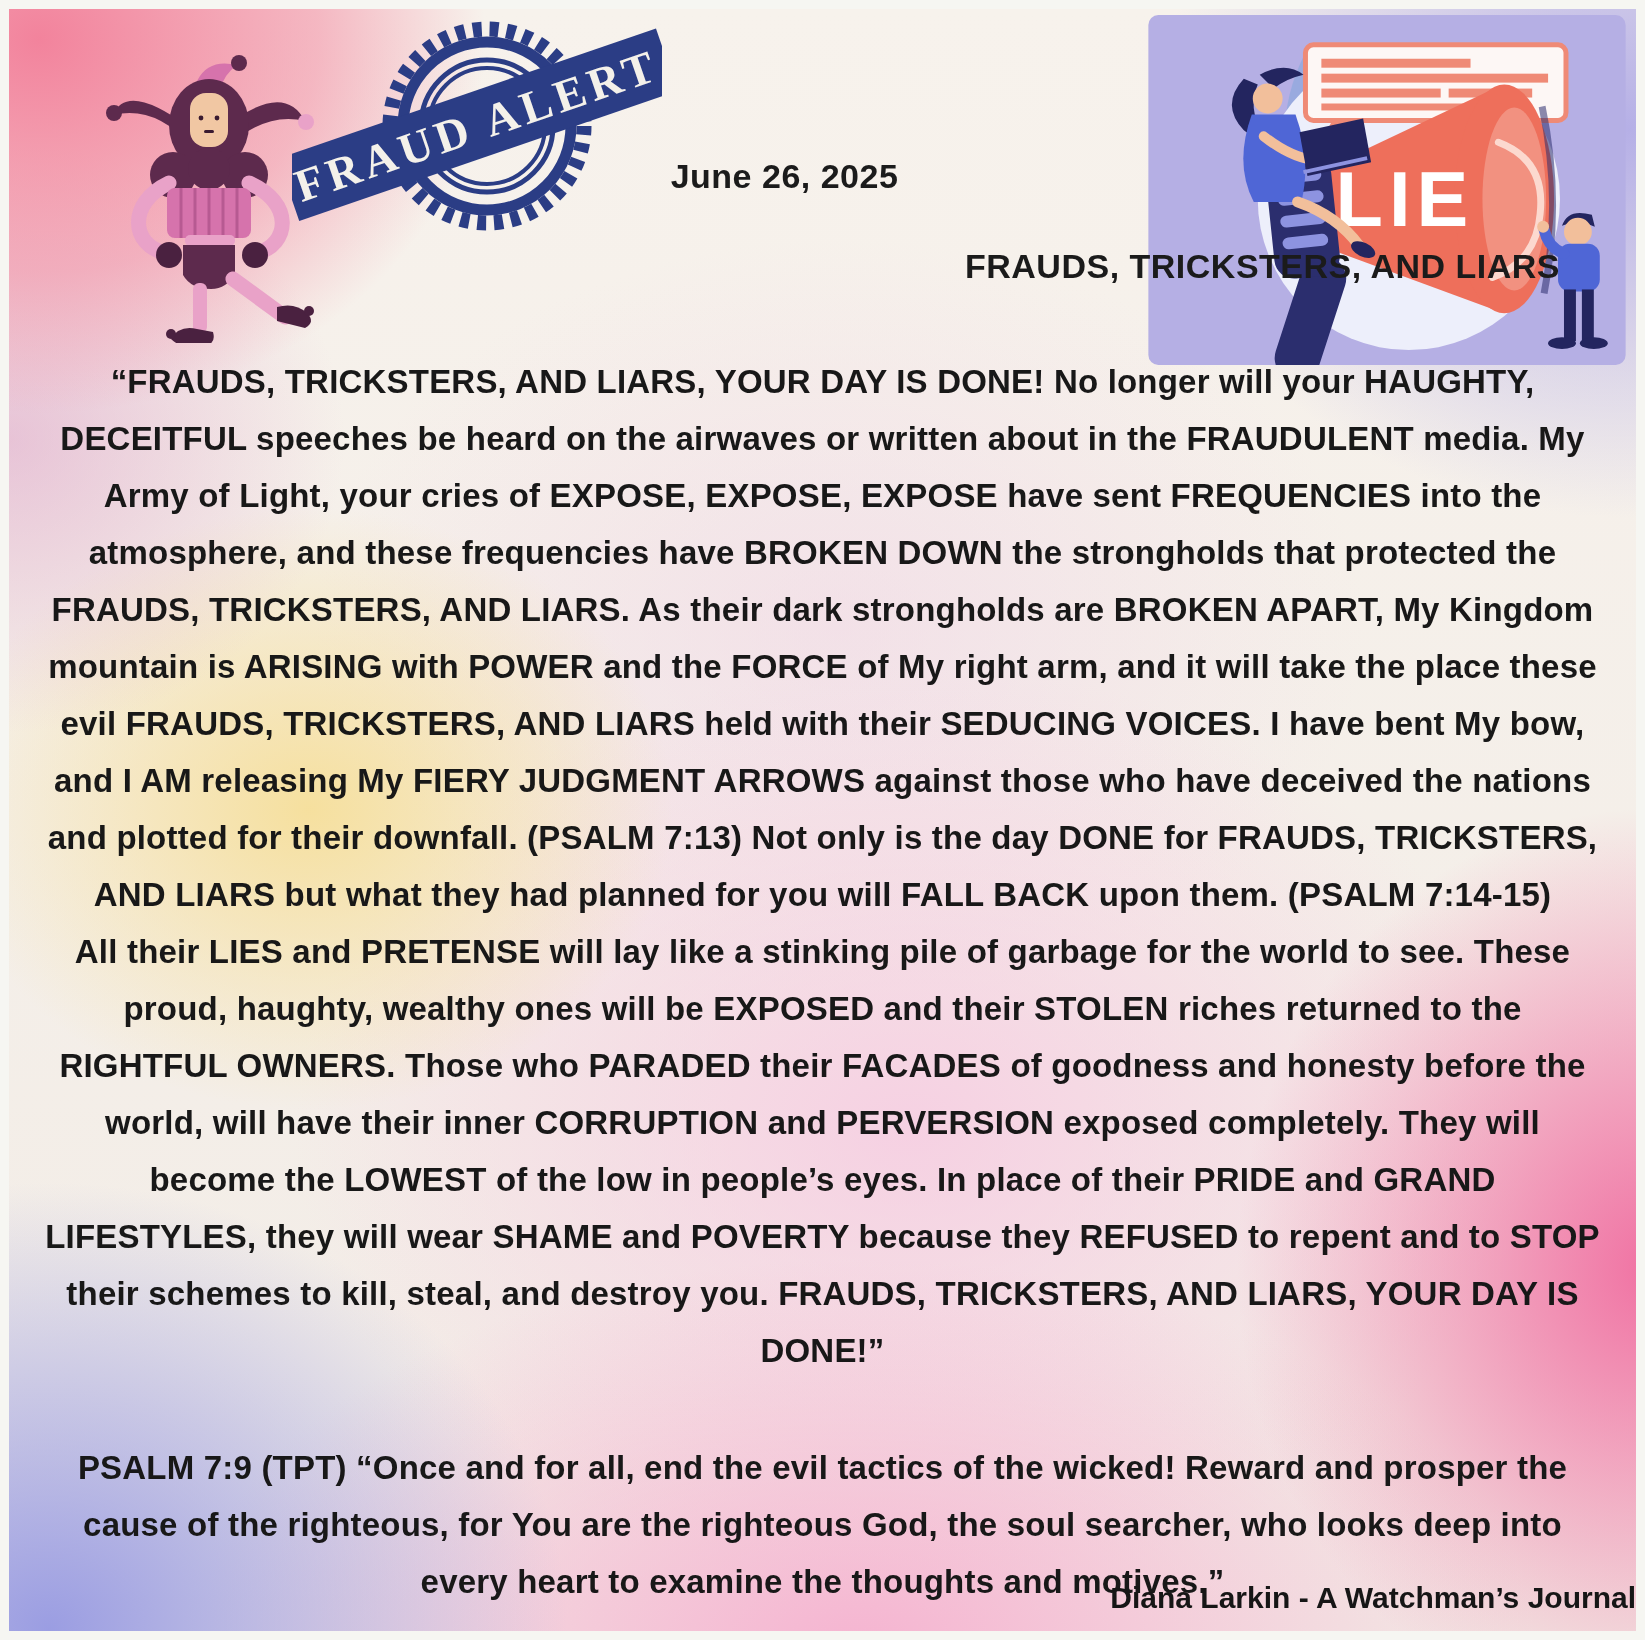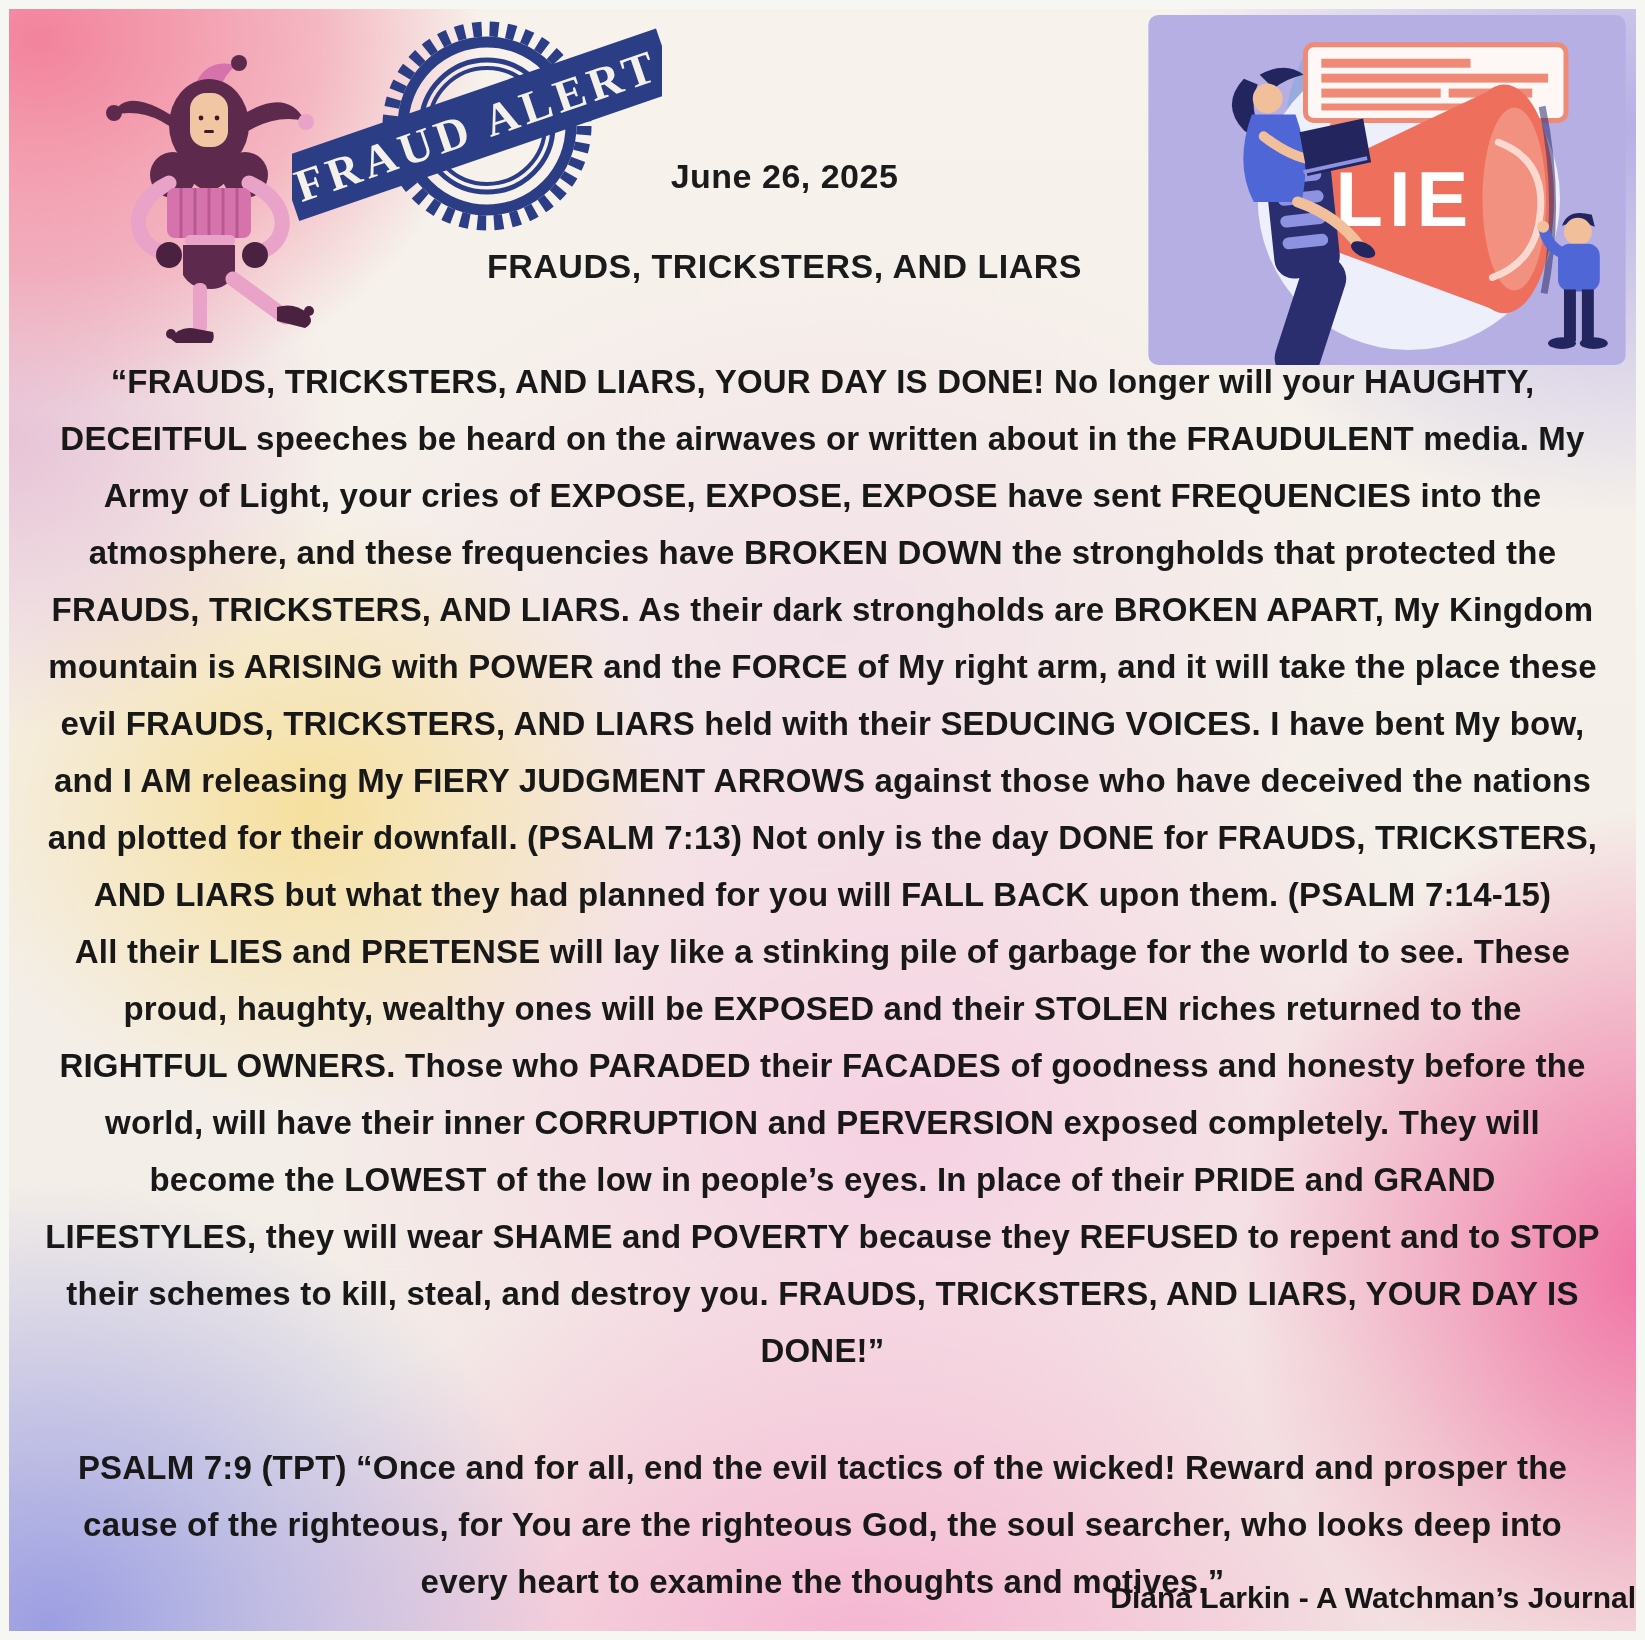--- a/index.html
+++ b/index.html
@@ -24,21 +24,21 @@
   }
   .jester{position:absolute;left:78px;top:14px;}
   .stamp{position:absolute;left:283px;top:4px;}
   .illus{position:absolute;right:10px;top:6px;}
   .date{
     position:absolute;top:148px;left:0;right:76px;
     text-align:center;font-size:34px;font-weight:bold;color:#1b1b1b;letter-spacing:0.5px;
   }
   .title{
     position:absolute;top:238px;left:0;right:76px;
-    text-align:center;font-size:34px;font-weight:bold;color:#1b1b1b;letter-spacing:0.5px;
+    text-align:right;font-size:34px;font-weight:bold;color:#1b1b1b;letter-spacing:0.5px;
   }
   .content{position:absolute;top:344px;left:34px;right:34px;text-align:center;}
   .content p{
     margin:0;font-size:33px;line-height:57px;font-weight:bold;color:#181818;letter-spacing:0.2px;
   }
   .content p.psalm{margin-top:60px;text-align:center;}
   .credit{
     position:absolute;bottom:16px;left:0;right:0;
     text-align:right;font-size:30px;font-weight:bold;color:#161616;
   }

